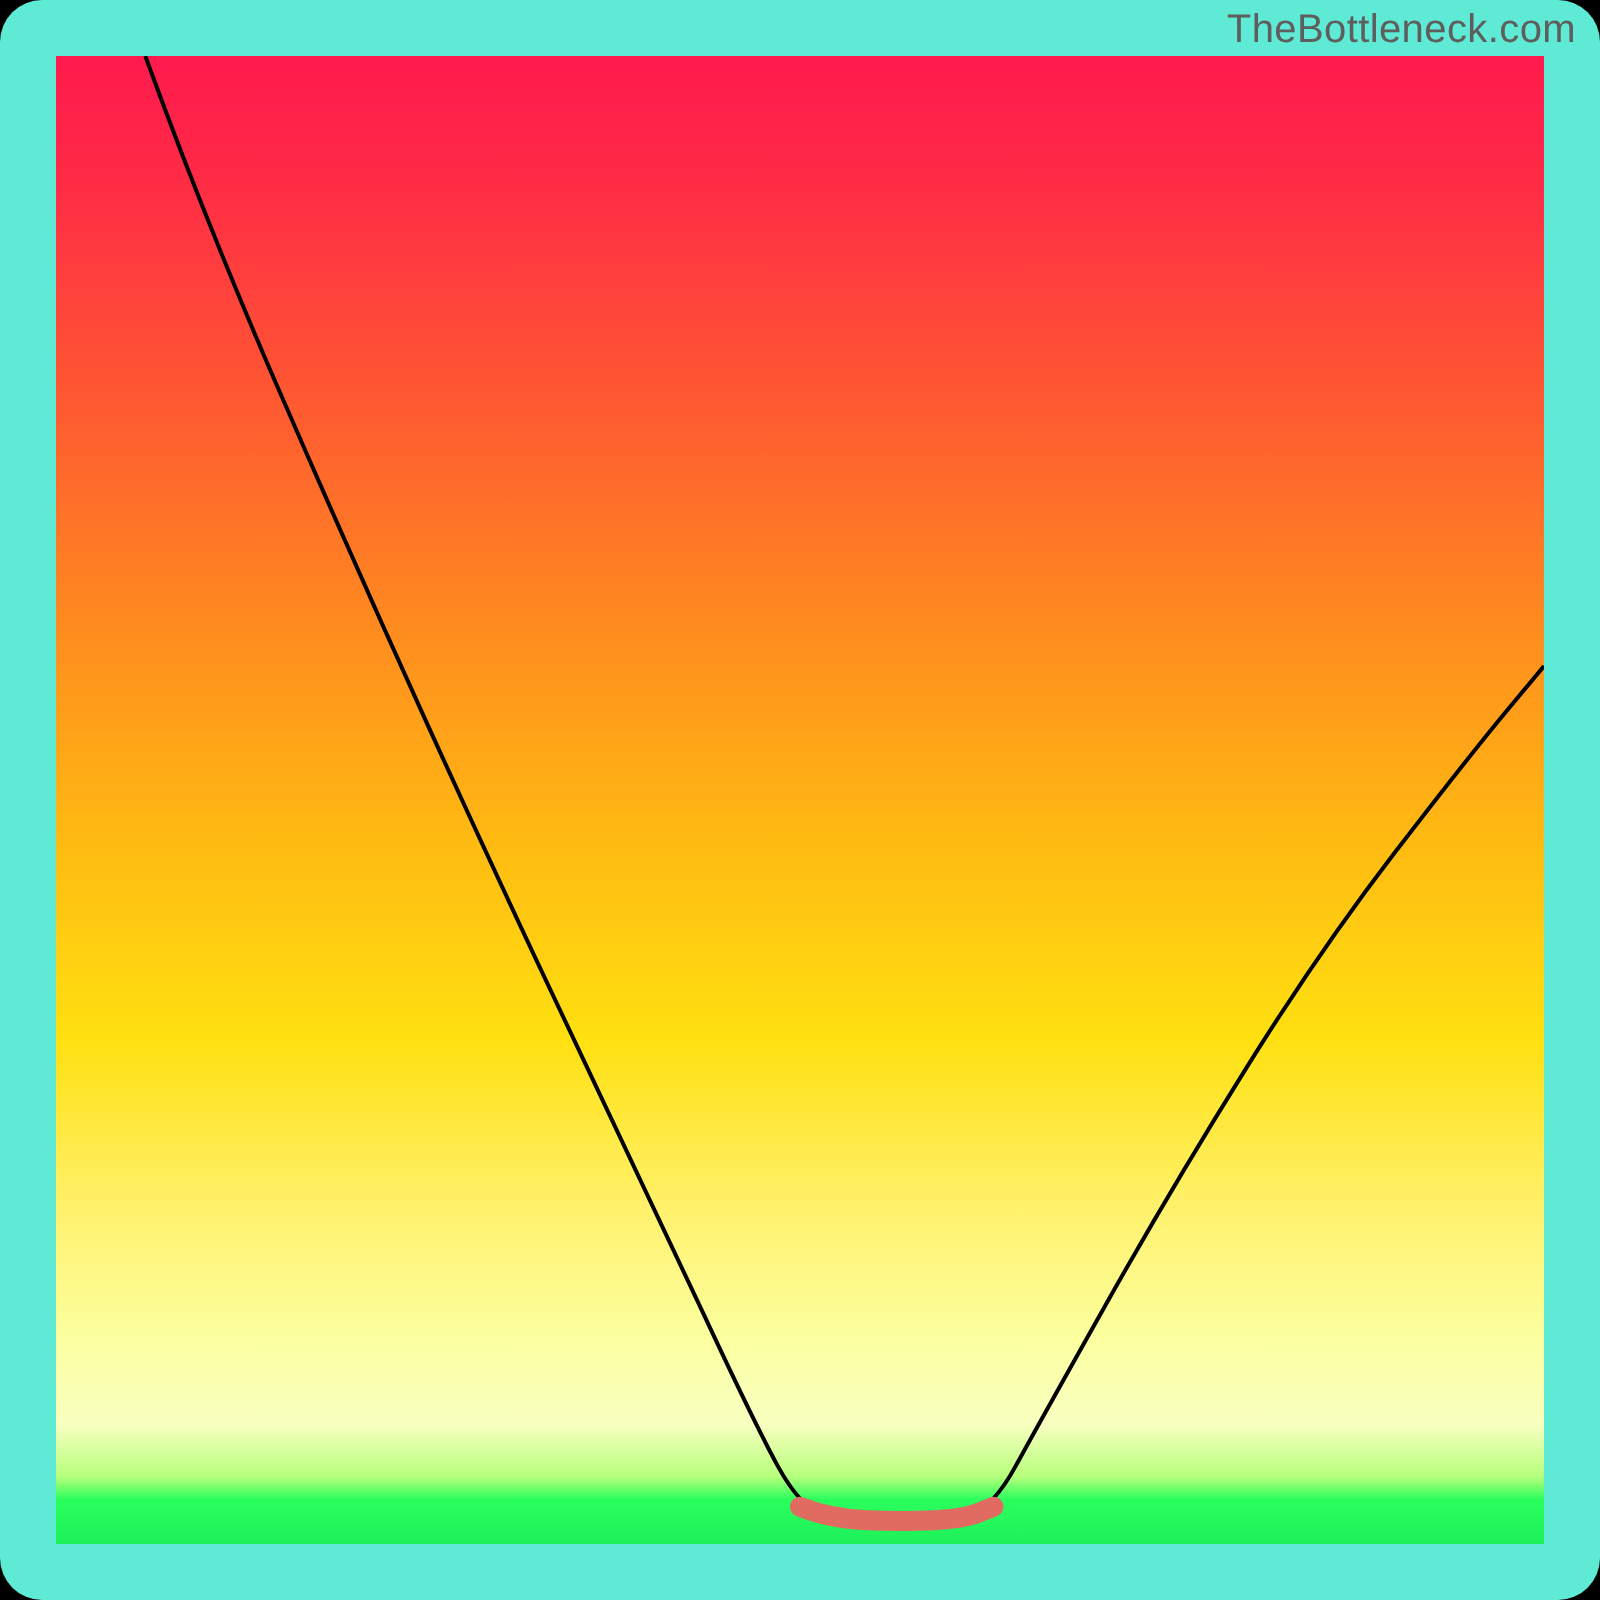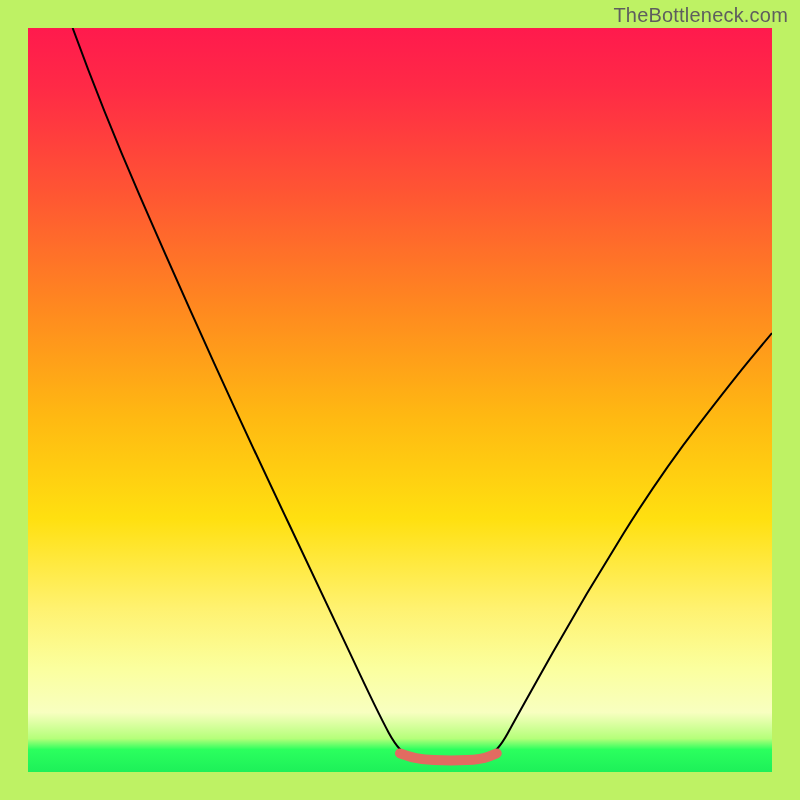--- a/index.html
+++ b/index.html
@@ -8,21 +8,22 @@
     width: 800px;
     height: 800px;
     background: #000000;
     font-family: Arial, Helvetica, sans-serif;
     overflow: hidden;
   }
   .frame {
     position: relative;
     width: 800px;
     height: 800px;
-    background: #bef264;
+    background: #5eead4;
+    border-radius: 21px;
   }
   .plot-area {
     position: absolute;
     left: 28px;
     top: 28px;
     width: 744px;
     height: 744px;
     
     background: linear-gradient(
       to bottom,

